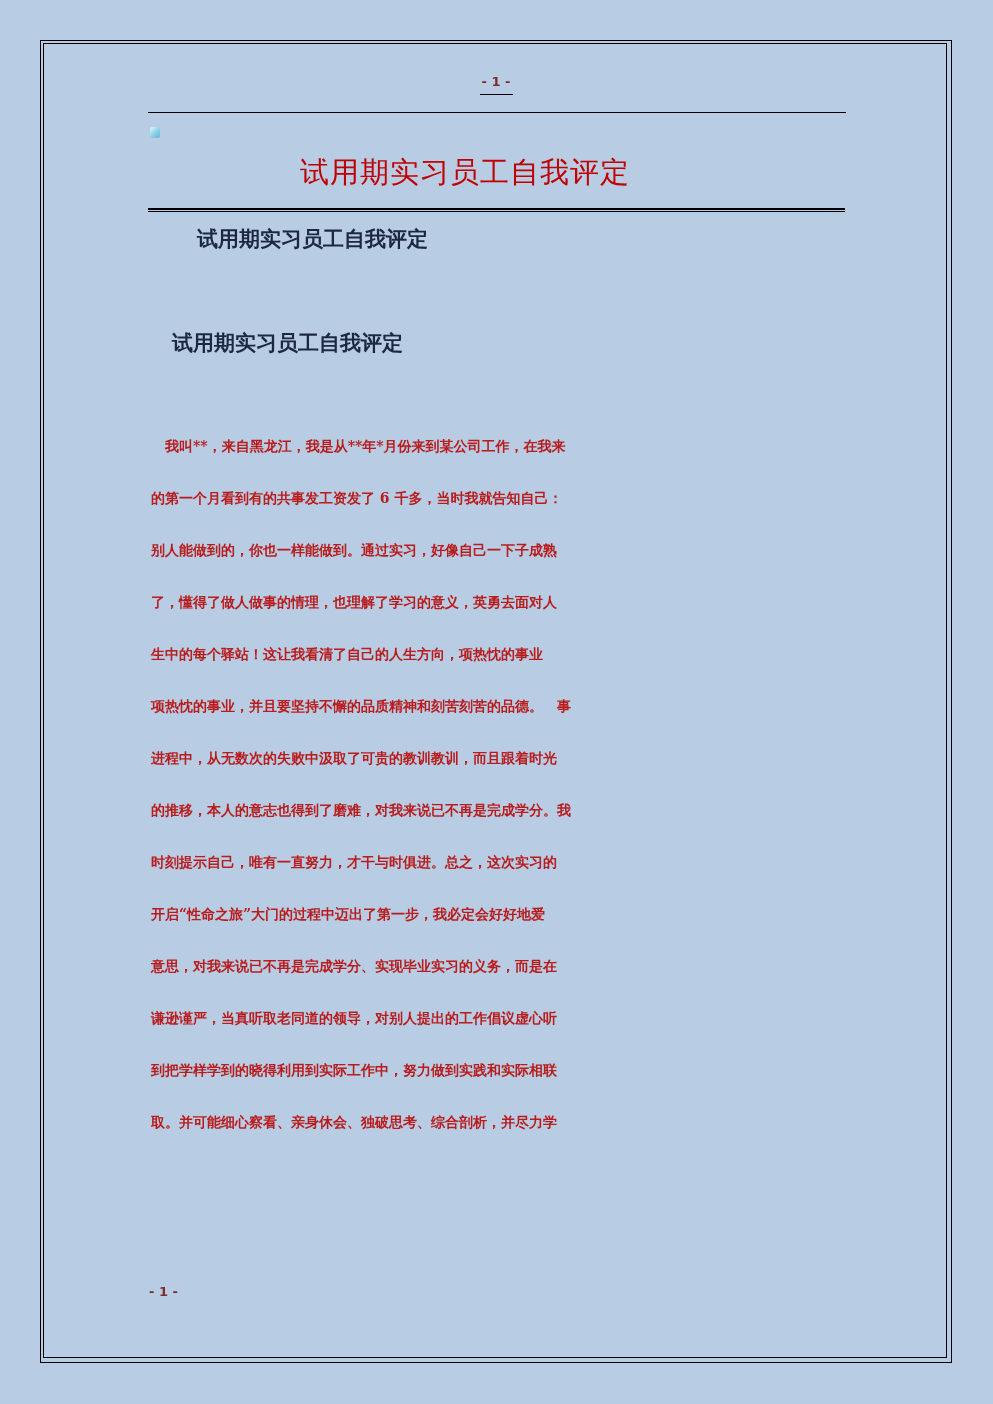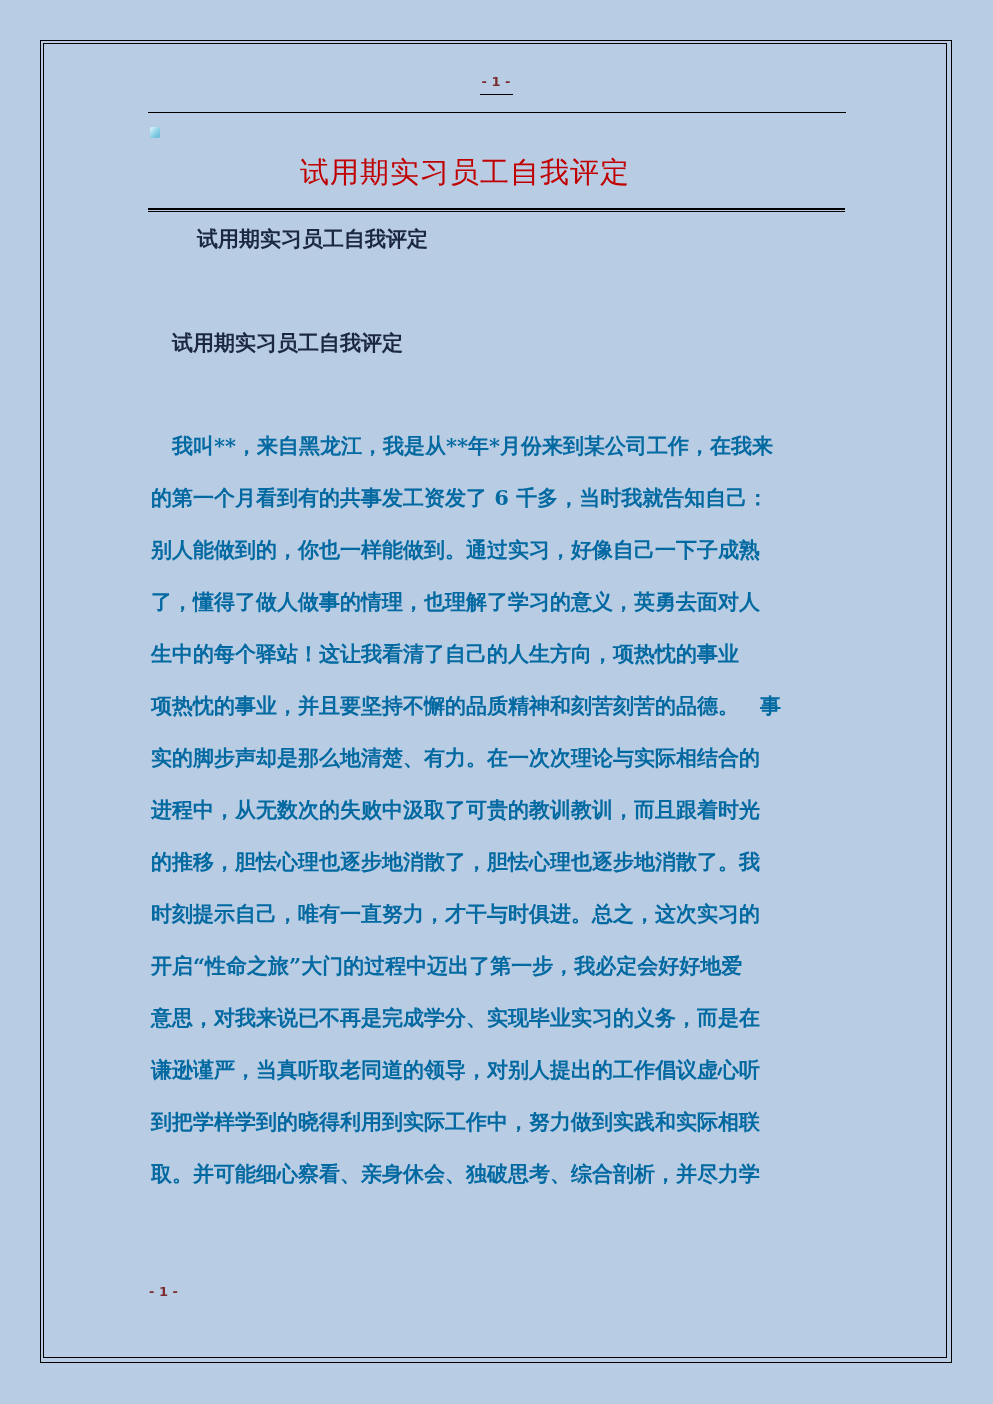--- a/index.html
+++ b/index.html
@@ -115,23 +115,23 @@
       line-height: 30px;
     }
     .body-text {
       position: absolute;
       left: 151px;
       top: 430px;
       width: 700px;
     }
     .body-line {
       height: 52px;
-      font-size: 21px;
+      font-size: 14px;
       font-weight: bold;
-      color: #0369a1;
+      color: #b91c1c;
       line-height: 32px;
       white-space: nowrap;
     }
     .footer-page-num {
       position: absolute;
       left: 149px;
       top: 1284px;
       font-family: "DejaVu Sans", sans-serif;
       font-size: 13px;
       font-weight: bold;
@@ -158,23 +158,22 @@
 <div class="subtitle-1">试用期实习员工自我评定</div>
 <div class="subtitle-2">试用期实习员工自我评定</div>
 
 <div class="body-text">
   <div class="body-line">　我叫**，来自黑龙江，我是从**年*月份来到某公司工作，在我来</div>
   <div class="body-line">的第一个月看到有的共事发工资发了 6 千多，当时我就告知自己：</div>
   <div class="body-line">别人能做到的，你也一样能做到。通过实习，好像自己一下子成熟</div>
   <div class="body-line">了，懂得了做人做事的情理，也理解了学习的意义，英勇去面对人</div>
   <div class="body-line">生中的每个驿站！这让我看清了自己的人生方向，项热忱的事业</div>
   <div class="body-line">项热忱的事业，并且要坚持不懈的品质精神和刻苦刻苦的品德。　事</div>
-  <div class="body-line">实的脚步声却是那么地清楚、有力。在一次次理论与实际相结合的</div>
   <div class="body-line">进程中，从无数次的失败中汲取了可贵的教训教训，而且跟着时光</div>
-  <div class="body-line">的推移，胆怯心理也逐步地消散了，胆怯心理也逐步地消散了。我</div>
+  <div class="body-line">的推移，本人的意志也得到了磨难，对我来说已不再是完成学分。我</div>
   <div class="body-line">时刻提示自己，唯有一直努力，才干与时俱进。总之，这次实习的</div>
   <div class="body-line">开启“性命之旅”大门的过程中迈出了第一步，我必定会好好地爱</div>
   <div class="body-line">意思，对我来说已不再是完成学分、实现毕业实习的义务，而是在</div>
   <div class="body-line">谦逊谨严，当真听取老同道的领导，对别人提出的工作倡议虚心听</div>
   <div class="body-line">到把学样学到的晓得利用到实际工作中，努力做到实践和实际相联</div>
   <div class="body-line">取。并可能细心察看、亲身休会、独破思考、综合剖析，并尽力学</div>
 </div>
 
 <div class="footer-page-num">- 1 -</div>
 

